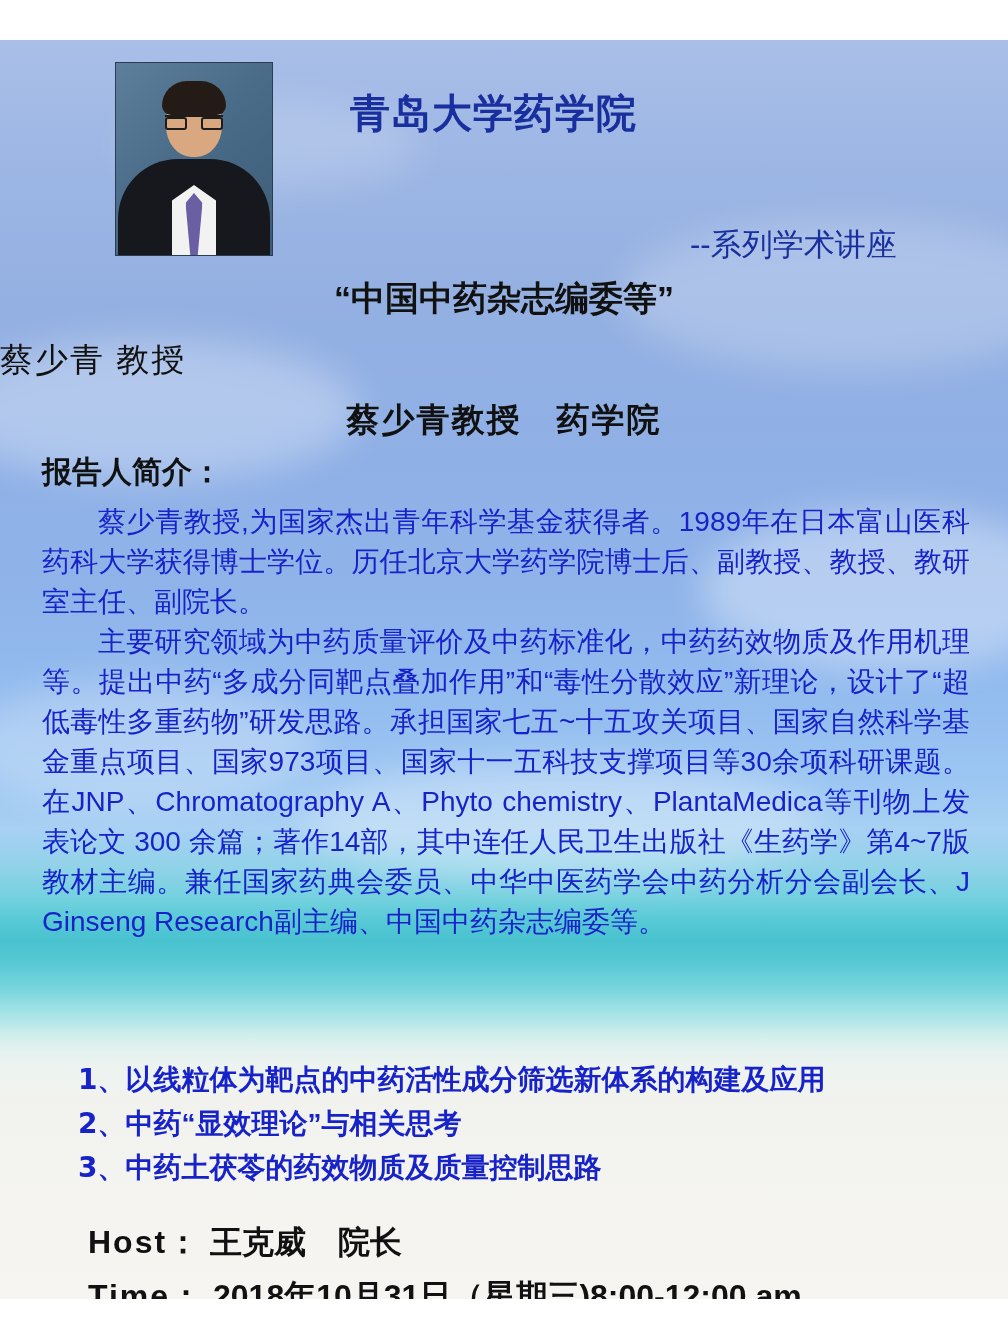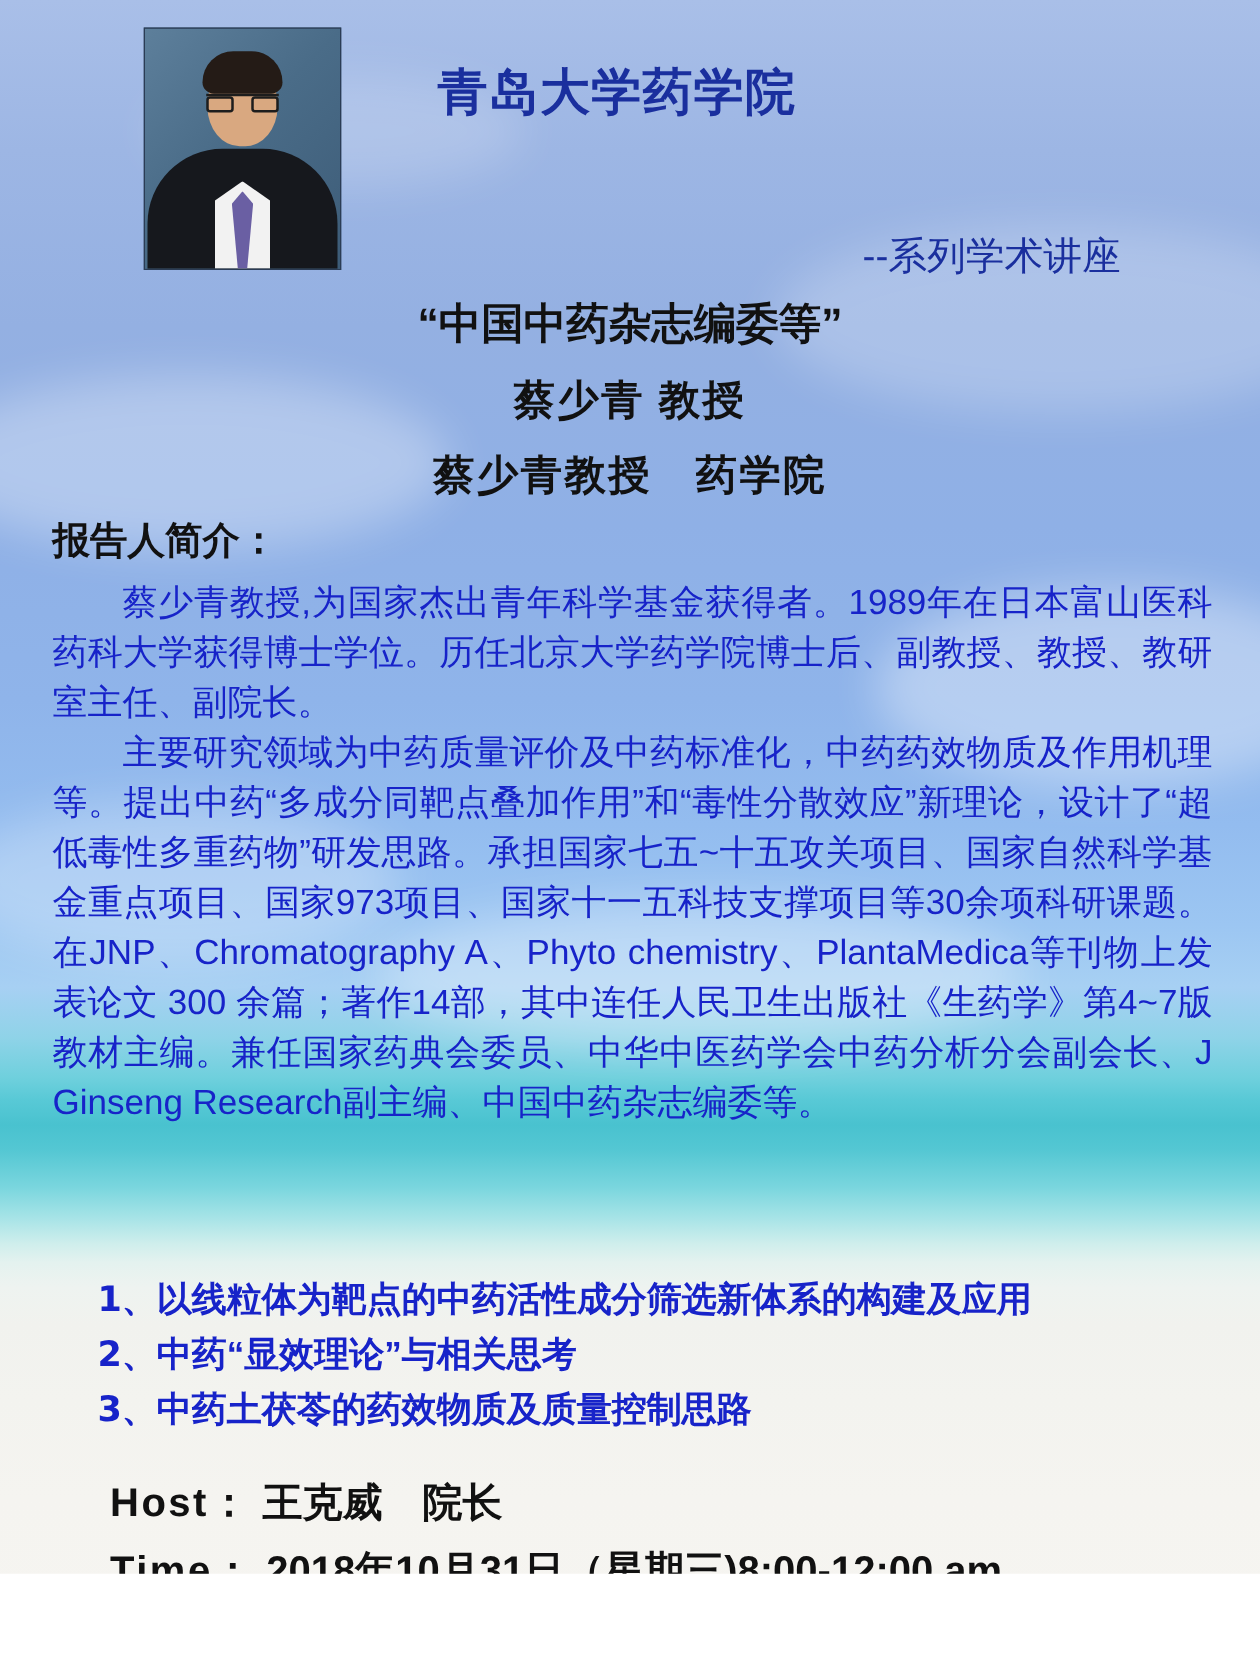--- a/index.html
+++ b/index.html
@@ -34,20 +34,21 @@
         #7ad6de 950px,
         #a8e4e7 975px,
         #cfeeec 995px,
         #e4f2ef 1010px,
         #eef3f0 1030px,
         #f1f2ee 1060px,
         #f3f3ef 1120px,
         #f5f4f0 1200px,
         #f6f5f1 1344px);
     overflow: hidden;
+    margin-top: 40px;
   }
   
   .cloud {
     position: absolute;
     border-radius: 50%;
     background: rgba(255,255,255,0.30);
     filter: blur(18px);
     pointer-events: none;
   }
   .c1 { left: -60px;  top: 300px; width: 420px; height: 140px; }
@@ -193,23 +194,22 @@
     font-size: 34px;
     font-weight: bold;
     color: #111111;
     white-space: nowrap;
   }
   .speaker {
     position: absolute;
     left: 0;
     top: 298px;
     width: 1008px;
-    text-align: center;
     font-size: 33px;
-    font-weight: bold;
+    font-weight: normal;
     color: #111111;
     letter-spacing: 2px;
   }
   .affil {
     position: absolute;
     left: 0;
     top: 358px;
     width: 1008px;
     text-align: center;
     font-size: 33px;

